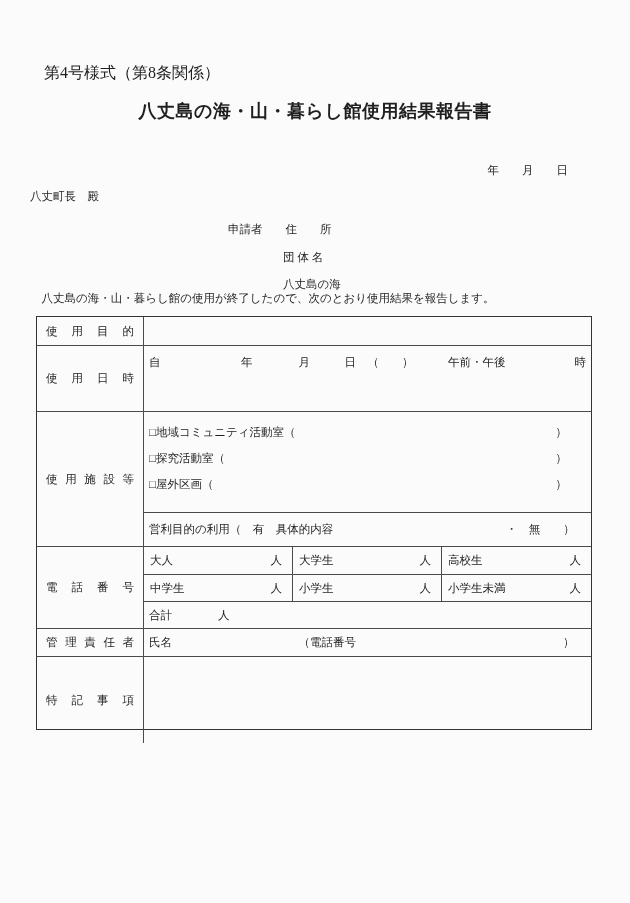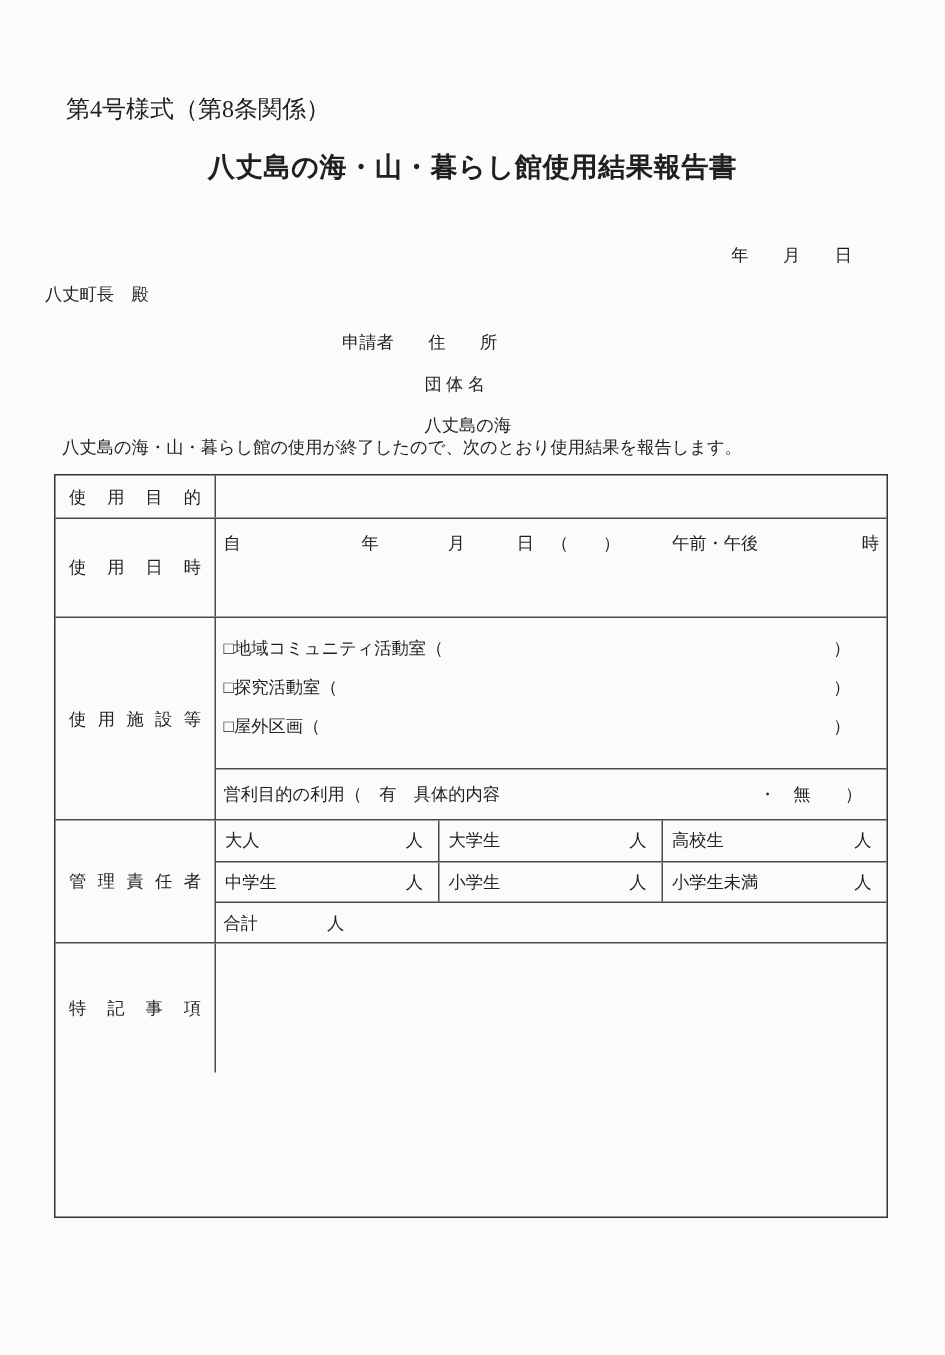--- a/index.html
+++ b/index.html
@@ -24,21 +24,21 @@
   .title{position:absolute;left:0;top:99px;width:100%;margin:0;
          text-align:center;font-size:18px;font-weight:600;letter-spacing:.5px;}
   .date-line{position:absolute;left:0;top:163px;width:100%;
              text-align:right;padding-right:62px;box-sizing:border-box;}
   .addressee{position:absolute;left:30px;top:189px;}
   .applicant{position:absolute;left:228px;top:216px;line-height:27.5px;}
   .app-line.indent{padding-left:55px;}
   .intro{position:absolute;left:30px;top:291px;width:575px;}
 
   .form-table{
-    position:absolute;left:36px;top:316px;width:556px;height:496px;
+    position:absolute;left:36px;top:316px;width:556px;height:414px;
     border:1px solid var(--bc-outer);
     box-sizing:border-box;
     background:transparent;
   }
   .trow{display:flex;box-sizing:border-box;border-bottom:1px solid var(--bc);}
   .trow:last-child{border-bottom:none;}
   .tlabel{flex:0 0 107px;box-sizing:border-box;border-right:1px solid var(--bc);
           display:flex;align-items:center;padding:0 9px;}
   .jlabel{display:block;width:100%;text-align:justify;text-align-last:justify;}
   .tcell{flex:1;position:relative;box-sizing:border-box;min-width:0;}
@@ -126,21 +126,21 @@
             <span><span class="pre">□</span><span class="pre">屋外区画（</span></span>
             <span>）</span>
           </div>
         </div>
         <div class="commercial-row pre">営利目的の利用（　有　具体的内容　　　　　　　　　　　　　　　・　無　　）</div>
       </div>
     </div>
 
     <div class="trow row-people">
       <div class="tlabel">
-        <span class="jlabel">管理責任者</span>
+        <span class="jlabel">電話番号</span>
       </div>
       <div class="tcell">
         <div class="p-row p-row1">
           <div class="p-cell">
             <span>大人</span>
             <span>人</span>
           </div>
           <div class="p-cell">
             <span>大学生</span>
             <span>人</span>
@@ -161,20 +161,28 @@
           </div>
           <div class="p-cell">
             <span>小学生未満</span>
             <span>人</span>
           </div>
         </div>
         <div class="p-total pre">合計　　　　人</div>
       </div>
     </div>
 
+    <div class="trow row-manager">
+      <div class="tlabel">
+        <span class="jlabel">管理責任者</span>
+      </div>
+      <div class="tcell">
+        <div class="manager-line pre">氏名　　　　　　　　　　　（電話番号　　　　　　　　　　　　　　　　　　）</div>
+      </div>
+    </div>
 
     <div class="trow row-notes">
       <div class="tlabel">
         <span class="jlabel">特記事項</span>
       </div>
       <div class="tcell"></div>
     </div>
 
   </div>
 </div>

